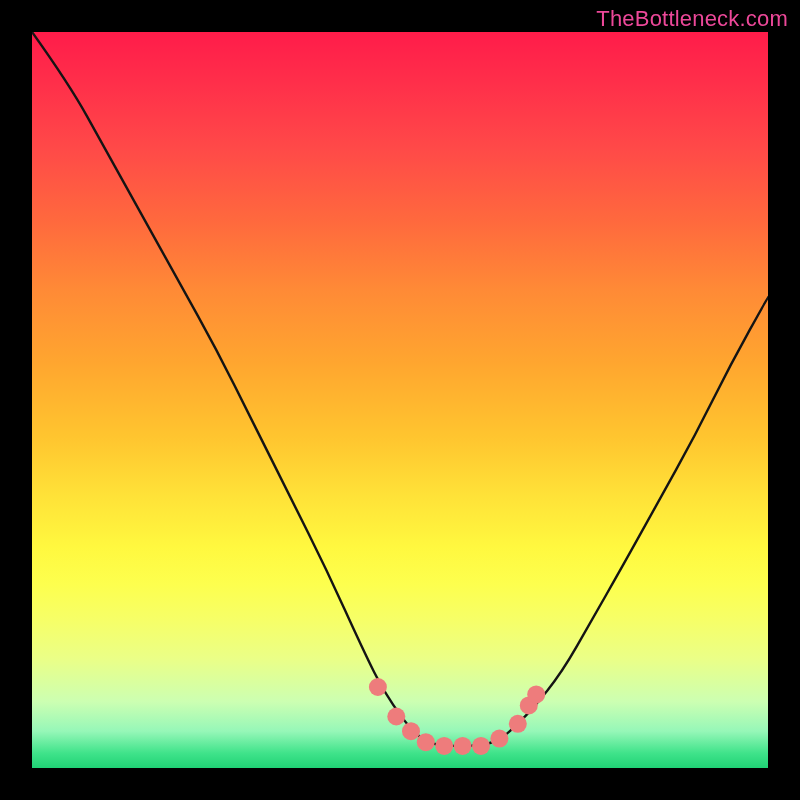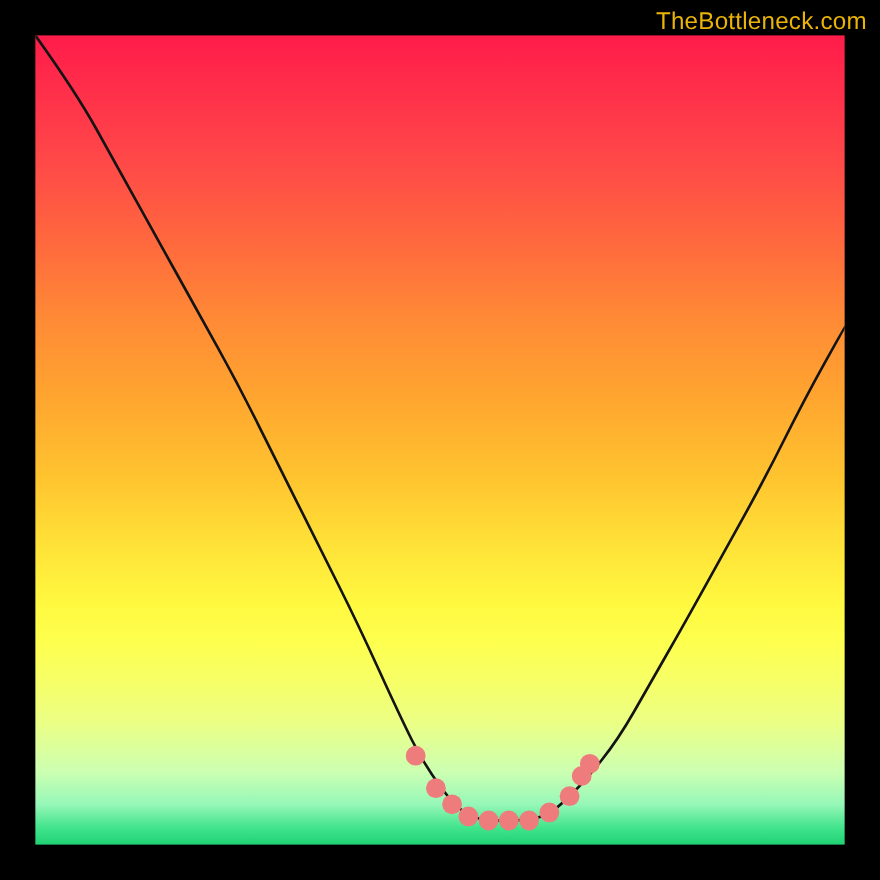--- a/index.html
+++ b/index.html
@@ -51,21 +51,21 @@
     );
   }
   svg.curve {
     position: absolute;
     inset: 0;
   }
   .watermark {
     position: absolute;
     top: 6px;
     right: 12px;
-    color: #eab308;
+    color: #ec4899;
     font-size: 22px;
     letter-spacing: 0.2px;
     font-weight: 400;
     user-select: none;
   }
 </style>
 </head>
 <body>
 
 <div class="frame">

